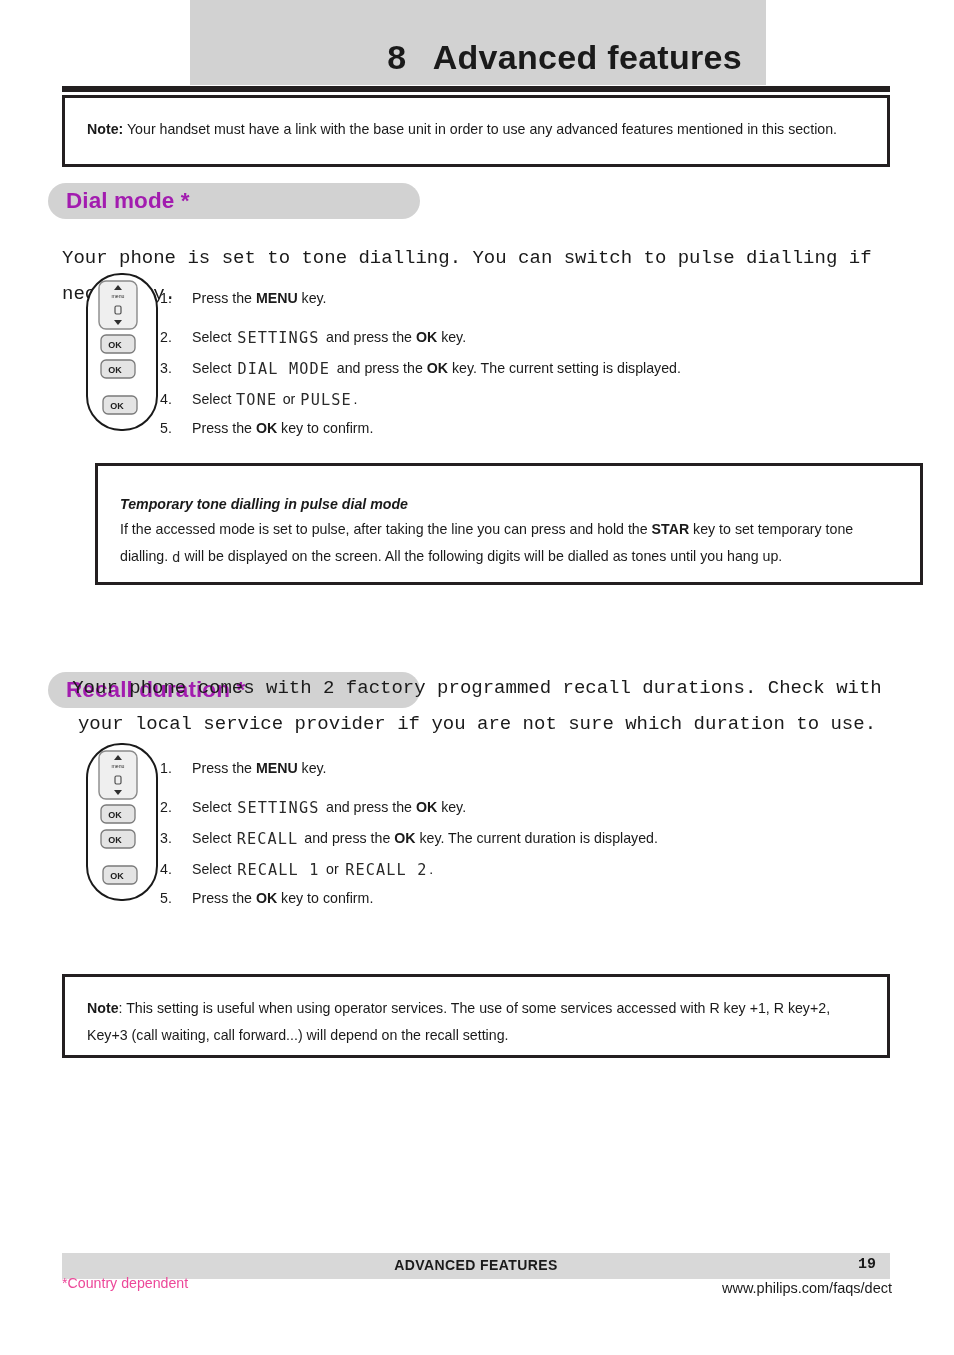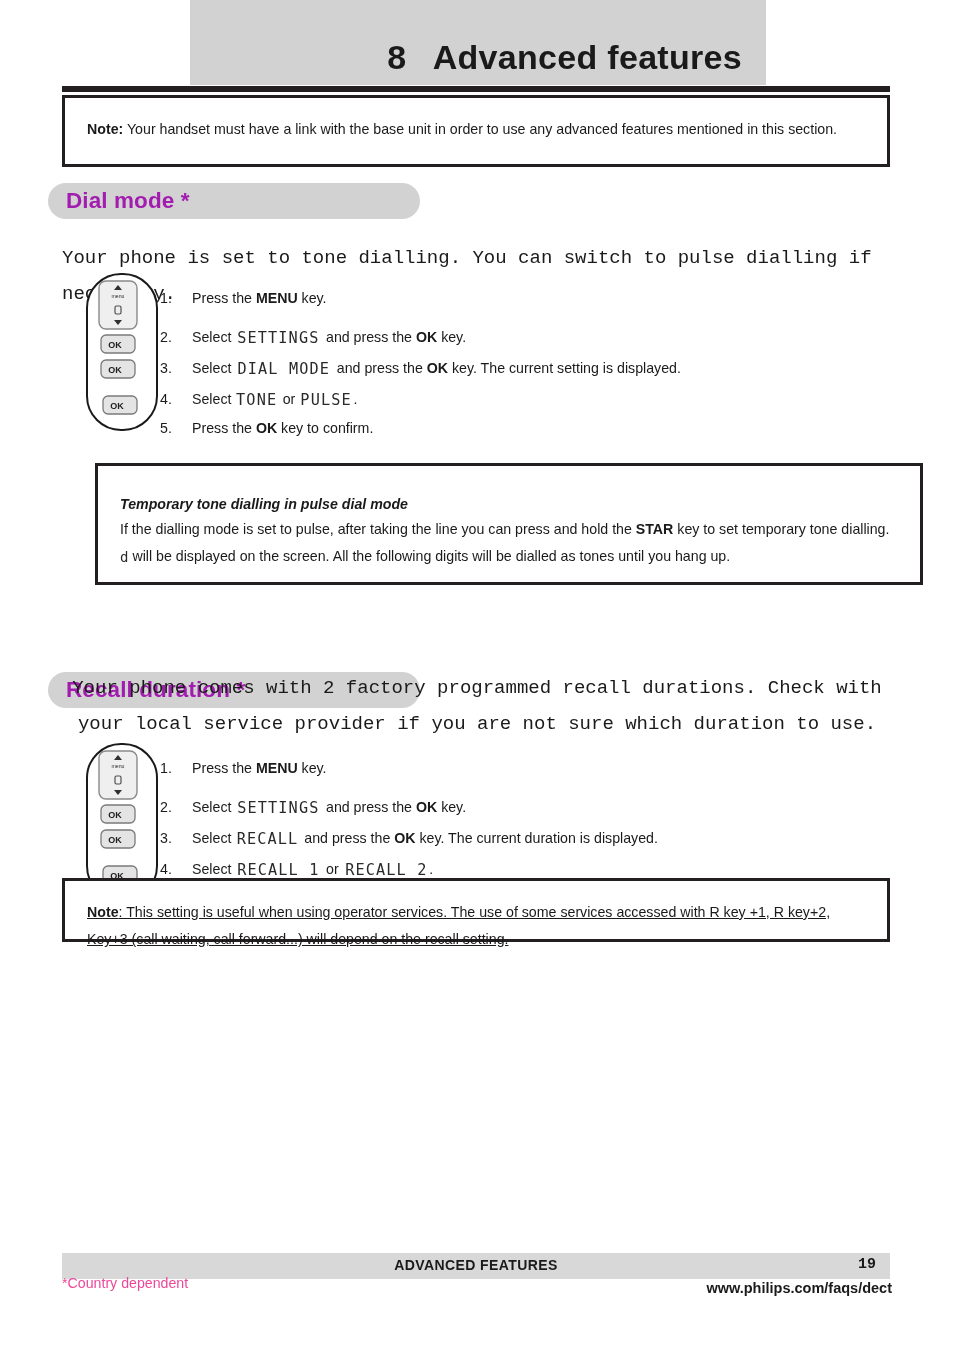--- a/index.html
+++ b/index.html
@@ -69,21 +69,21 @@
   }
   .note-box .note-text b {
     font-weight: bold;
   }
   .note-inner {
     padding: 18px 20px 14px 22px;
   }
 
   #note-top { left: 62px; top: 95px; width: 828px; height: 72px; }
   #note-temp { left: 62px; top: 463px; width: 828px; height: 122px; margin-left: 33px; }
-  #note-bottom { left: 62px; top: 878px; width: 828px; height: 64px; text-decoration: underline; }
+  #note-bottom { left: 62px; top: 974px; width: 828px; height: 84px; }
 
   .note-subtitle {
     font-size: 14.2px;
     font-weight: bold;
     font-style: italic;
     margin-bottom: 4px;
     color: #1a1a1a;
   }
 
   
@@ -208,21 +208,21 @@
     left: 62px;
     top: 1275px;
     font-size: 14.2px;
     color: #ec4899;
   }
   .footer-url {
     position: absolute;
     right: 62px;
     top: 1280px;
     font-size: 14.5px;
-    font-weight: bold;
+    font-weight: normal;
     color: #1a1a1a;
   }
 </style>
 </head>
 <body>
 
 <div class="chapter-banner">
   <div class="chapter-banner-inner">
     <span class="chapter-number">8</span>
     <span class="chapter-title">Advanced features</span>
@@ -292,21 +292,21 @@
 
   <div class="step-row step-tight">
     <span class="step-num">5.</span>
     <span class="step-text"><span>Press the </span><b>OK</b><span> key to confirm.</span></span>
   </div>
 </div>
 
 <div class="note-box" id="note-temp">
   <div class="note-inner" style="padding-top:30px;">
     <div class="note-subtitle">Temporary tone dialling in pulse dial mode</div>
-    <div class="note-text"><span>If the dialling mode is set to pulse, after taking the line you can press and hold the </span><b>STAR</b><span> key to set temporary tone dialling. </span><span class="lcd-sm">d</span><span> will be displayed on the screen.  All the following digits will be dialled as tones until you hang up.</span></div>
+    <div class="note-text"><span>If the accessed mode is set to pulse, after taking the line you can press and hold the </span><b>STAR</b><span> key to set temporary tone dialling. </span><span class="lcd-sm">d</span><span> will be displayed on the screen.  All the following digits will be dialled as tones until you hang up.</span></div>
   </div>
 </div>
 
 <div class="section-heading" id="heading-recall">
   <span>Recall duration *</span>
 </div>
 
 <div class="body-para" id="para-recall">Your phone comes with 2 factory programmed recall durations.  Check with your local service provider if you are not sure which duration to use.</div>
 
 <div class="handset" id="handset-recall">

